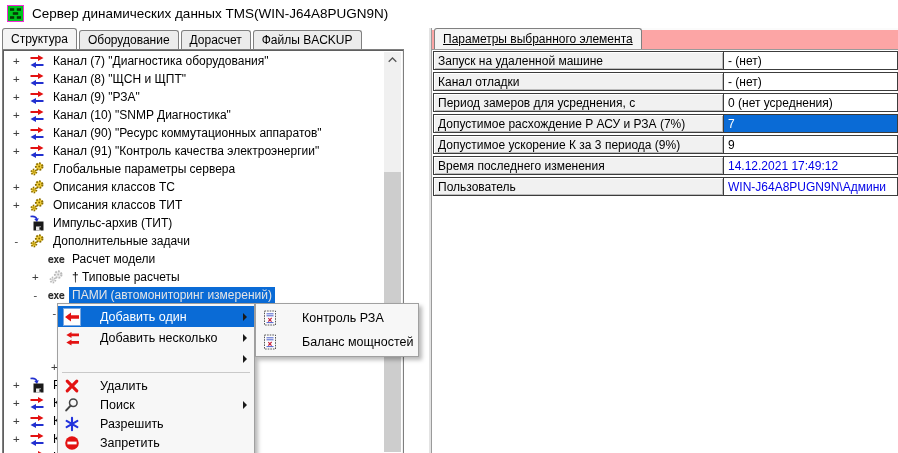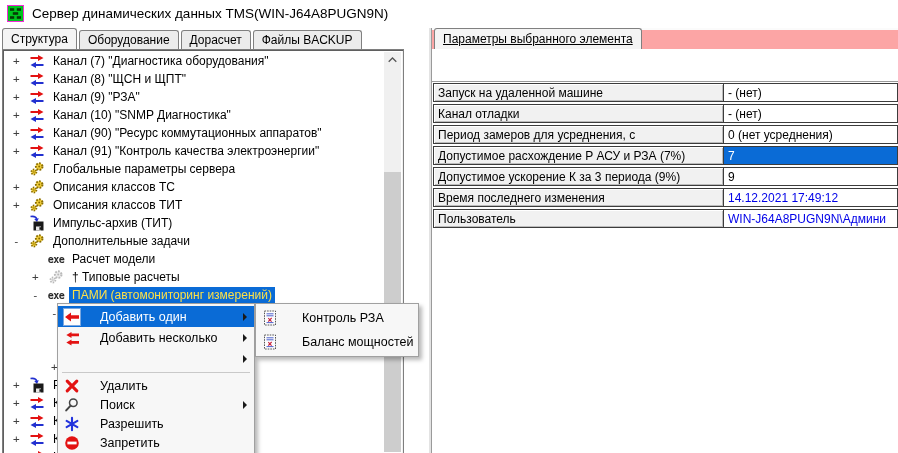--- a/index.html
+++ b/index.html
@@ -27,31 +27,31 @@
     border:1px solid #7e7e7e;
     box-shadow:inset 1px 1px 0 #5f5f5f, inset -1px -1px 0 #f2f2f2;
     z-index:1;
   }
   .trow{position:absolute;left:2px;right:20px;height:18px;display:flex;align-items:center;
         font-size:12px;white-space:nowrap;z-index:1;}
   .texp{display:inline-block;width:16px;font:11px "DejaVu Sans Mono",monospace;color:#404040;flex:0 0 16px;}
   .ticn{display:inline-flex;width:16px;height:16px;align-items:center;justify-content:center;
         margin-right:5px;flex:0 0 16px;}
   .tlabel{padding:1px 3px;}
-  .tlabel.sel{background:#0a6bd6;color:#fde047;}
+  .tlabel.sel{background:#0a6bd6;color:#e5e5e5;}
   .exe{font:bold 10px "DejaVu Sans Mono",monospace;color:#2a2a2a;letter-spacing:-0.5px;}
   
   .vscroll{position:absolute;top:2px;right:2px;width:17px;bottom:2px;background:#f0f0f0;z-index:2;}
   .sb-up{height:16px;display:flex;align-items:center;justify-content:center;background:#f0f0f0;}
   .sb-thumb{position:absolute;left:0;right:0;top:120px;bottom:0;background:#cdcdcd;}
   
   .right-panel{position:absolute;left:431px;top:28px;right:0;bottom:0;
                border-left:1px solid #9a9a9a;box-shadow:-2px 0 0 #e3e3e3;}
   .right-panel .tabbar{background:#fca5a5;box-shadow:inset 0 2px 0 #fbfbfb;text-decoration:underline;}
-  .grid{position:absolute;top:21px;left:0;right:0;bottom:0;border-top:1px solid #9a9a9a;background:#fff;margin-top:32px;}
+  .grid{position:absolute;top:21px;left:0;right:0;bottom:0;border-top:1px solid #9a9a9a;background:#fff;}
   .grow{position:absolute;left:1px;right:0;height:21px;}
   .gcell{box-sizing:border-box;position:absolute;top:0;height:19px;font-size:12px;
          padding:2px 4px;white-space:nowrap;overflow:hidden;}
   .glabel{left:0;width:291px;background:#f1f1f1;border:1px solid #3c3c3c;
           box-shadow:inset 1px 1px 0 #ffffff, inset -1px -1px 0 #bcbcbc;}
   .gvalue{left:291px;right:0;background:#fff;border:1px solid #3c3c3c;border-left:none;}
   .gvalue.blue{color:#0000e8;}
   .gvalue.sel{background:#0a6bd6;color:#fff;}
   
   .menu{position:absolute;background:#f7f7f7;border:1px solid #a0a0a0;

